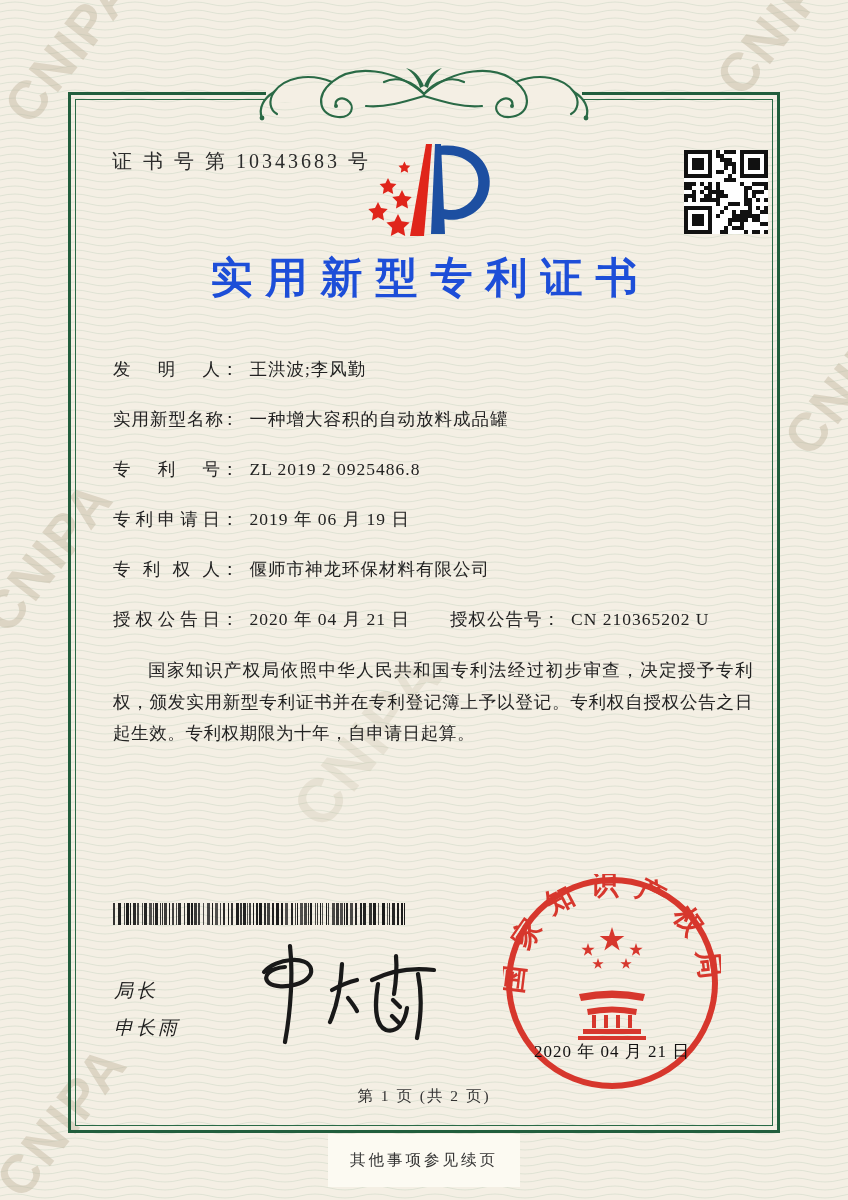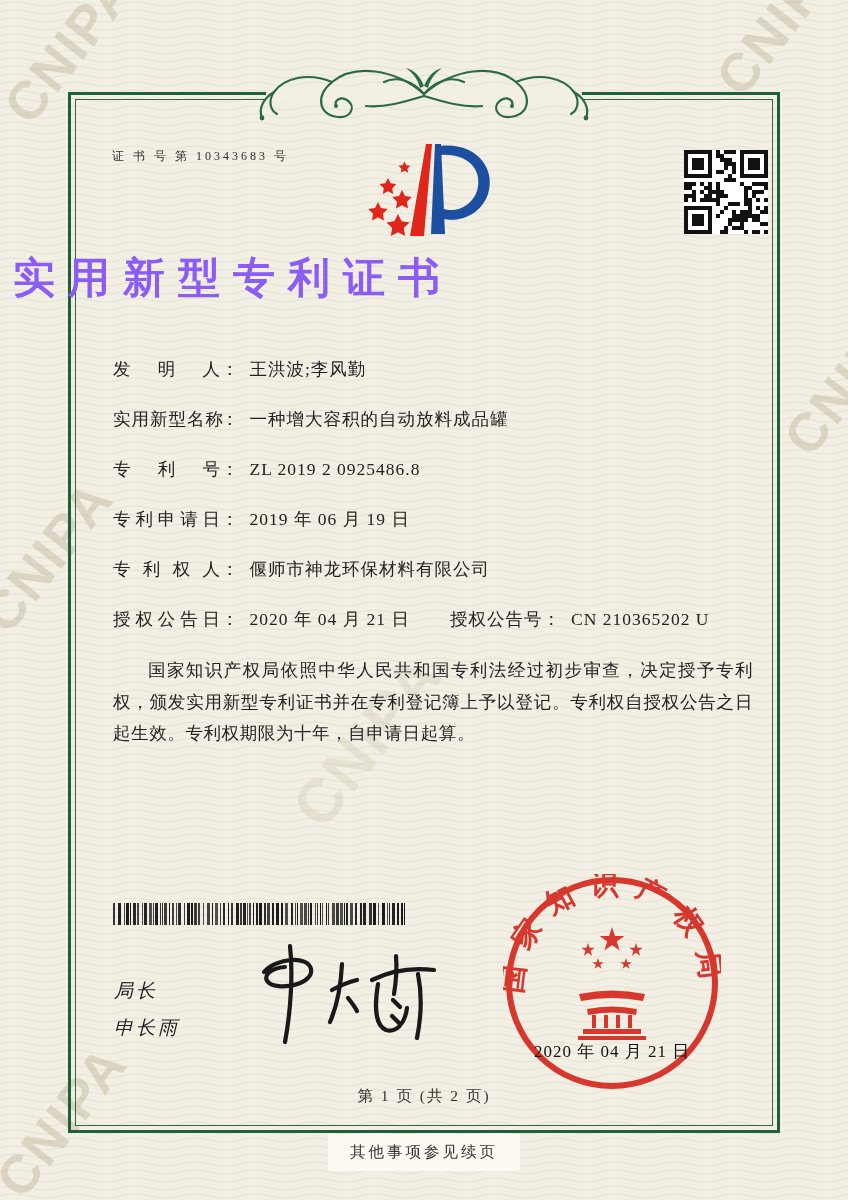--- a/index.html
+++ b/index.html
@@ -18,27 +18,27 @@
   .frame {
     position:absolute; left:68px; top:92px; width:712px; height:1041px;
     border:3px solid #215e3d; z-index:2;
   }
   .frame::after {
     content:""; position:absolute; inset:4px; border:1px solid #2a6a46;
   }
   .ornament { position:absolute; left:244px; top:56px; z-index:3; }
   .cert-no {
     position:absolute; left:112px; top:148px; z-index:4;
-    font-size:12px; letter-spacing:3px; color:#2b2b2b;
+    font-size:20px; letter-spacing:3px; color:#2b2b2b;
   }
   .logo { position:absolute; left:338px; top:136px; z-index:4; }
   .qr { position:absolute; left:684px; top:150px; z-index:4; }
   .title {
     position:absolute; left:0; top:250px; width:100%; z-index:4;
-    text-align:left; font-size:42px; font-weight:bold; color:#8b5cf6;
+    text-align:center; font-size:42px; font-weight:bold; color:#1d4ed8;
     letter-spacing:13px; text-indent:13px;
   }
   .content {
     position:absolute; left:113px; top:355px; width:640px; z-index:4;
     color:#222; font-size:17.5px;
   }
   .field { line-height:28px; margin-bottom:22px; letter-spacing:1px; white-space:nowrap; }
   .flabel { display:inline-block; width:108px; text-align:justify; text-align-last:justify; vertical-align:top; }
   .fcolon { margin-right:10px; }
   .grant-row { display:flex; line-height:28px; margin-bottom:22px; letter-spacing:1px;align-items:flex-end; }
@@ -56,21 +56,21 @@
   .seal-date {
     position:absolute; left:503px; top:1040px; width:218px; z-index:5;
     text-align:center; font-size:17px; color:#111; letter-spacing:1px; white-space:nowrap;
   }
   .page-info {
     position:absolute; left:0; top:1086px; width:100%; z-index:4;
     text-align:center; font-size:15.5px; color:#333; letter-spacing:2px;
   }
   .cont-note {
     position:absolute; left:50%; top:1134px; transform:translateX(-50%); z-index:6;
-    background:#fcfaf2; padding:8px 22px; font-size:15.5px; color:#333; letter-spacing:3px;
+    background:#fcfaf2; padding:16px 22px; font-size:15.5px; color:#333; letter-spacing:3px;
     white-space:nowrap;
   }
 </style>
 </head>
 <body>
 
 <div class="page">
 
   <svg class="wave-bg" width="848" height="1200">
     <defs>

